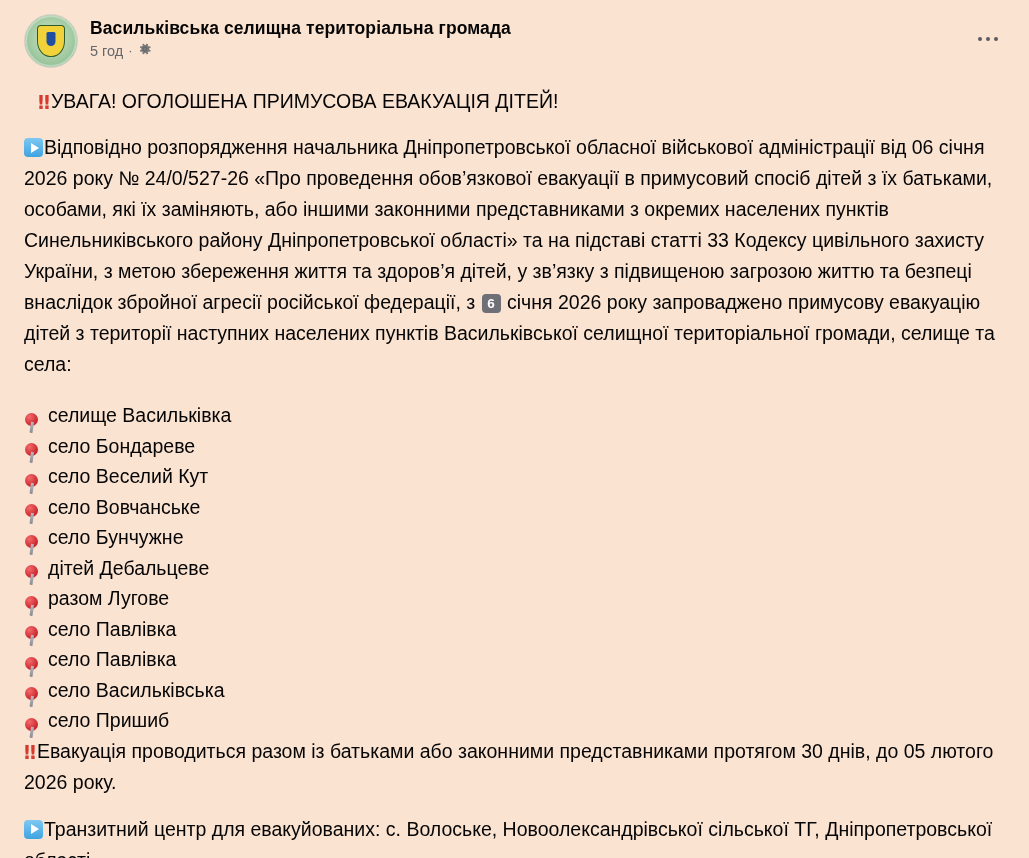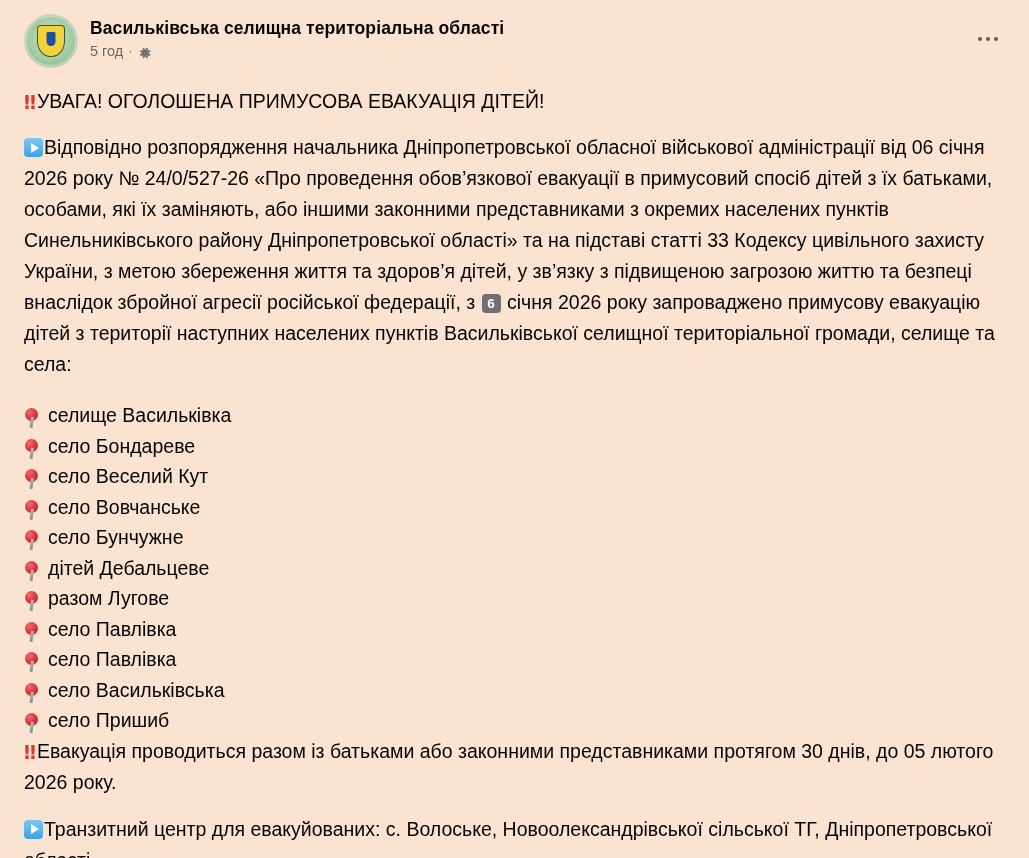--- a/index.html
+++ b/index.html
@@ -72,21 +72,21 @@
     padding-top: 3px;
   }
   .page-name {
     font-size: 17.5px;
     font-weight: bold;
     line-height: 22px;
     letter-spacing: .1px;
   }
   .meta-row {
     display: flex;
-    align-items: flex-end;
+    align-items: flex-start;
     gap: 5px;
     font-size: 14.5px;
     color: #65676b;
     line-height: 18px;
   }
   .meta-dot {
     color: #65676b;
     font-size: 13px;
   }
   .gear-icon {
@@ -174,30 +174,31 @@
     color: #fff;
     font-size: 13.5px;
     font-weight: bold;
     vertical-align: 1px;
     margin: 0 1px;
     font-family: "Liberation Sans", sans-serif;
   }
   .headline {
     font-size: 19.5px;
     line-height: 30px;
+    margin-left: 14px;
   }
   
   .place-list {
     list-style: none;
     margin: 20px 0 0 0;
     padding: 0;
   }
   .place-list li {
     display: flex;
-    align-items: center;
+    align-items: flex-end;
     gap: 8px;
     line-height: 30.5px;
     font-size: 19.5px;
   }
   .pin-icon {
     flex: 0 0 16px;
     width: 16px;
     height: 22px;
     position: relative;
     transform: translateY(4px);
@@ -229,21 +230,21 @@
 <div class="post">
 
   <div class="post-header">
 
     <div class="avatar">
       <div class="ring"></div>
       <div class="shield"></div>
     </div>
 
     <div class="header-text">
-      <div class="page-name">Васильківська селищна територіальна області</div>
+      <div class="page-name">Васильківська селищна територіальна громада</div>
       <div class="meta-row">
         <span>5 год</span>
         <span class="meta-dot">·</span>
         <span class="gear-icon">
           <svg viewBox="0 0 16 16" width="14" height="14" aria-hidden="true">
             <path fill="#65676b" d="M8 5.2a2.8 2.8 0 1 0 0 5.6 2.8 2.8 0 0 0 0-5.6zm0 4.3a1.5 1.5 0 1 1 0-3 1.5 1.5 0 0 1 0 3z"></path>
             <path fill="#65676b" d="M14 9.1l-1.2-.2a4.9 4.9 0 0 0 0-1.8l1.2-.2a.5.5 0 0 0 .4-.6l-.3-1.2a.5.5 0 0 0-.6-.3l-1.1.4a4.9 4.9 0 0 0-1.3-1.3l.4-1.1a.5.5 0 0 0-.3-.6L10 1.9a.5.5 0 0 0-.6.4L9.2 3.5a4.9 4.9 0 0 0-1.8 0L7.2 2.3a.5.5 0 0 0-.6-.4L5.4 2.2a.5.5 0 0 0-.3.6l.4 1.1A4.9 4.9 0 0 0 4.2 5.2L3.1 4.8a.5.5 0 0 0-.6.3L2.2 6.3a.5.5 0 0 0 .4.6l1.2.2a4.9 4.9 0 0 0 0 1.8l-1.2.2a.5.5 0 0 0-.4.6l.3 1.2a.5.5 0 0 0 .6.3l1.1-.4a4.9 4.9 0 0 0 1.3 1.3l-.4 1.1a.5.5 0 0 0 .3.6l1.2.3a.5.5 0 0 0 .6-.4l.2-1.2a4.9 4.9 0 0 0 1.8 0l.2 1.2a.5.5 0 0 0 .6.4l1.2-.3a.5.5 0 0 0 .3-.6l-.4-1.1a4.9 4.9 0 0 0 1.3-1.3l1.1.4a.5.5 0 0 0 .6-.3l.3-1.2a.5.5 0 0 0-.4-.6z" opacity=".85"></path>
           </svg>
         </span>
       </div>

